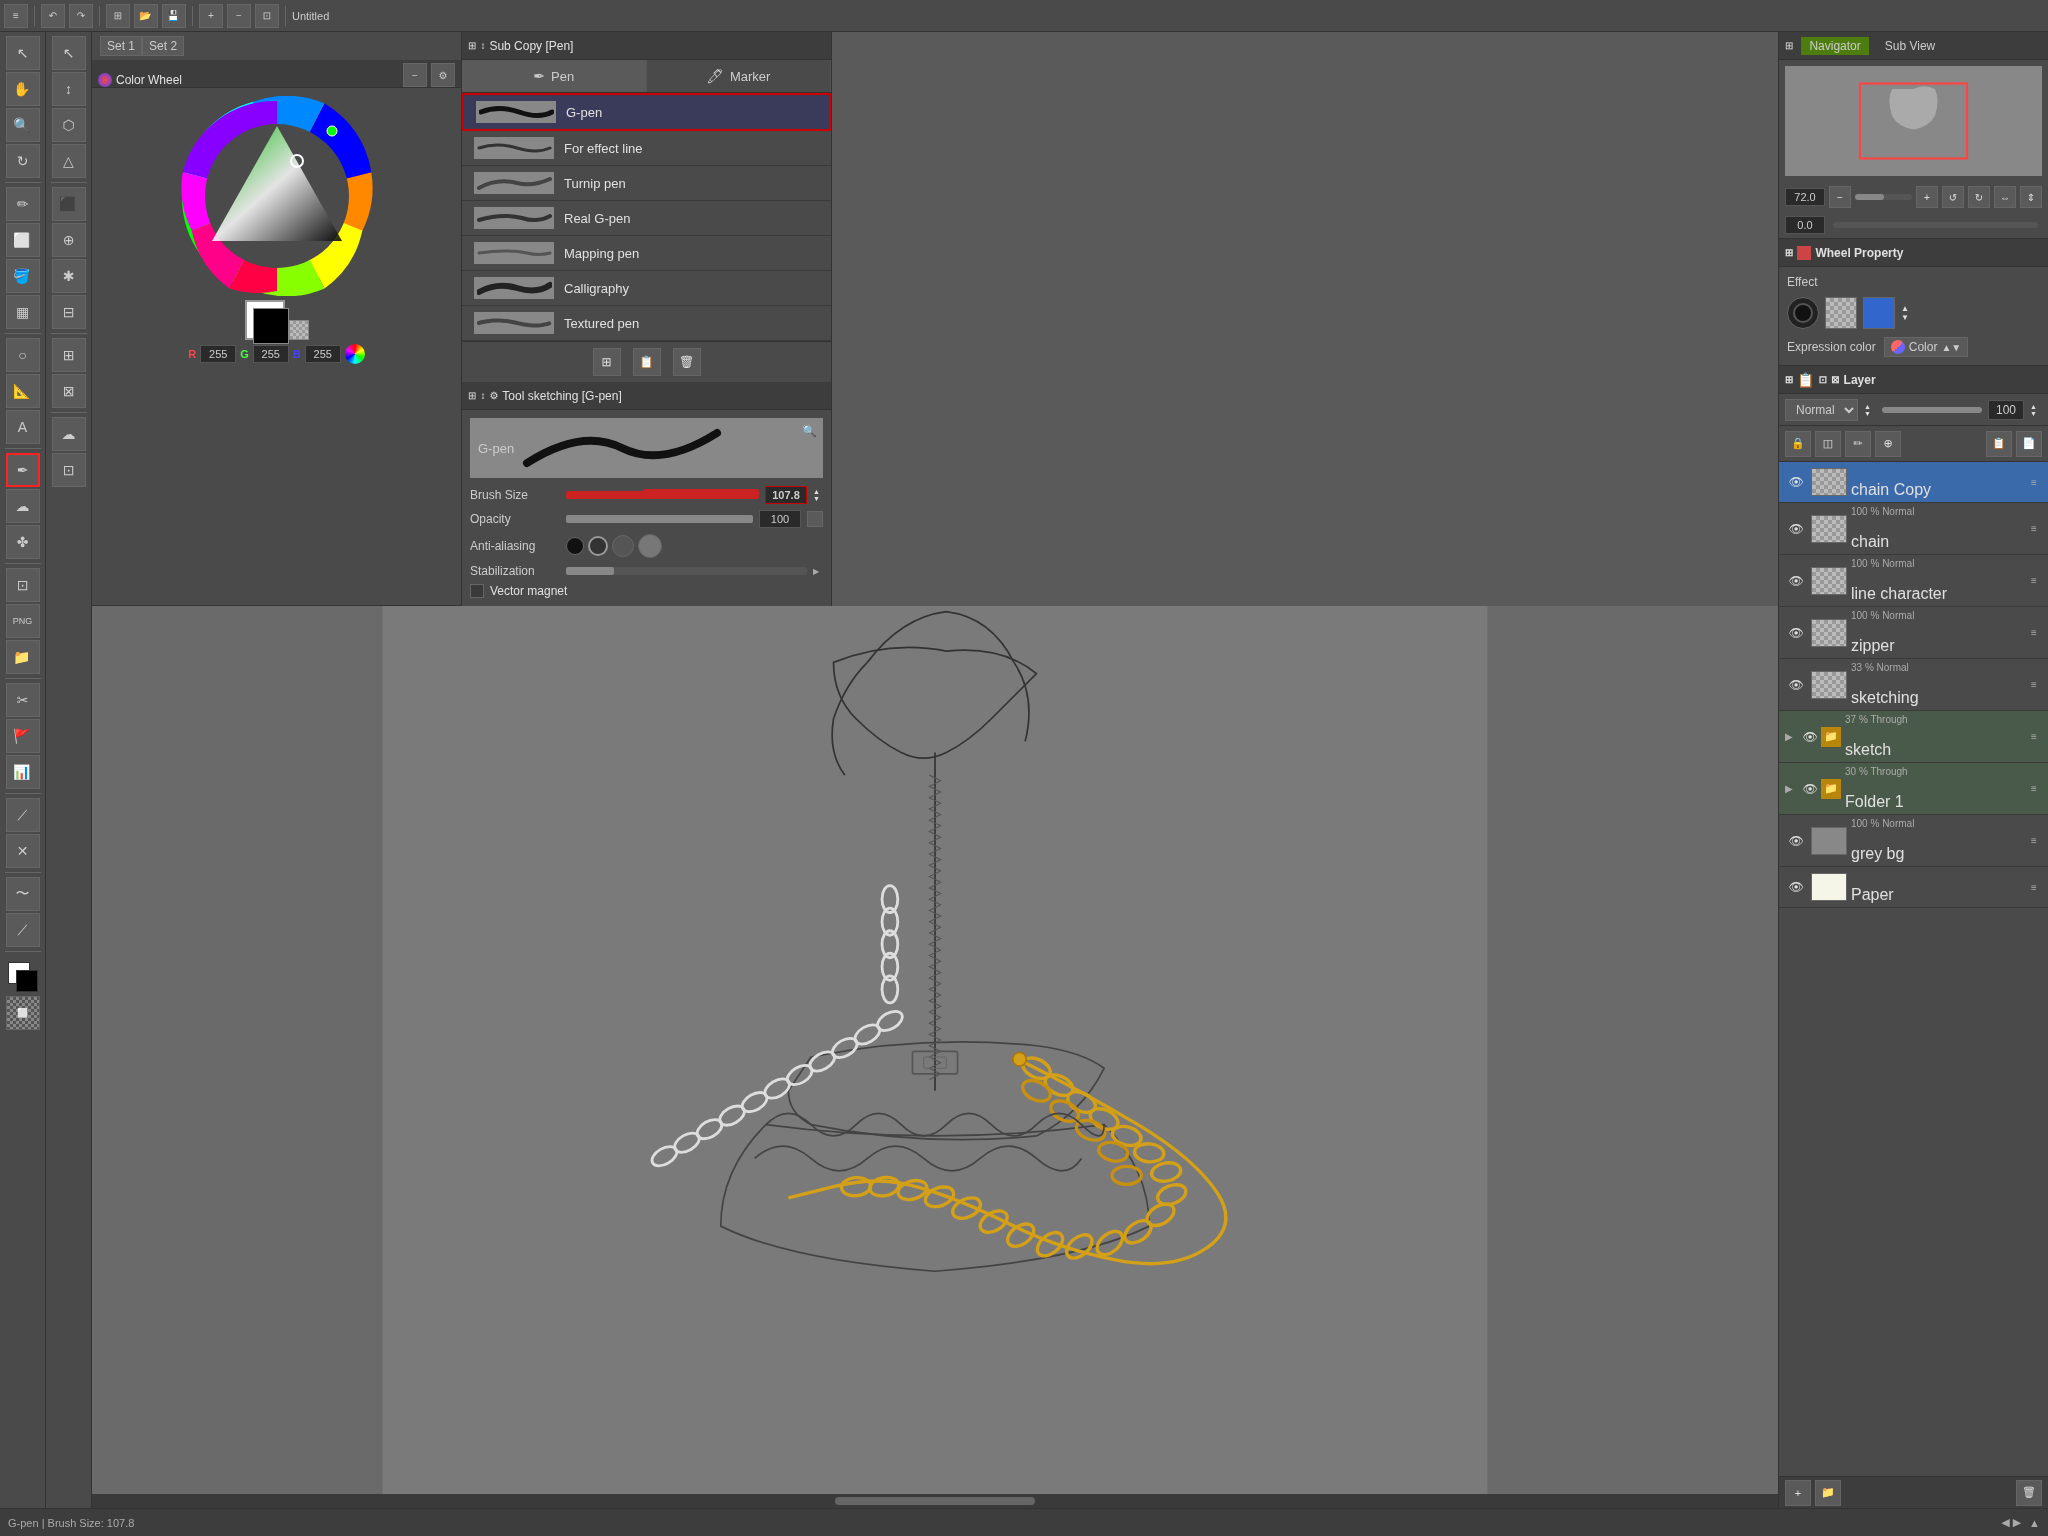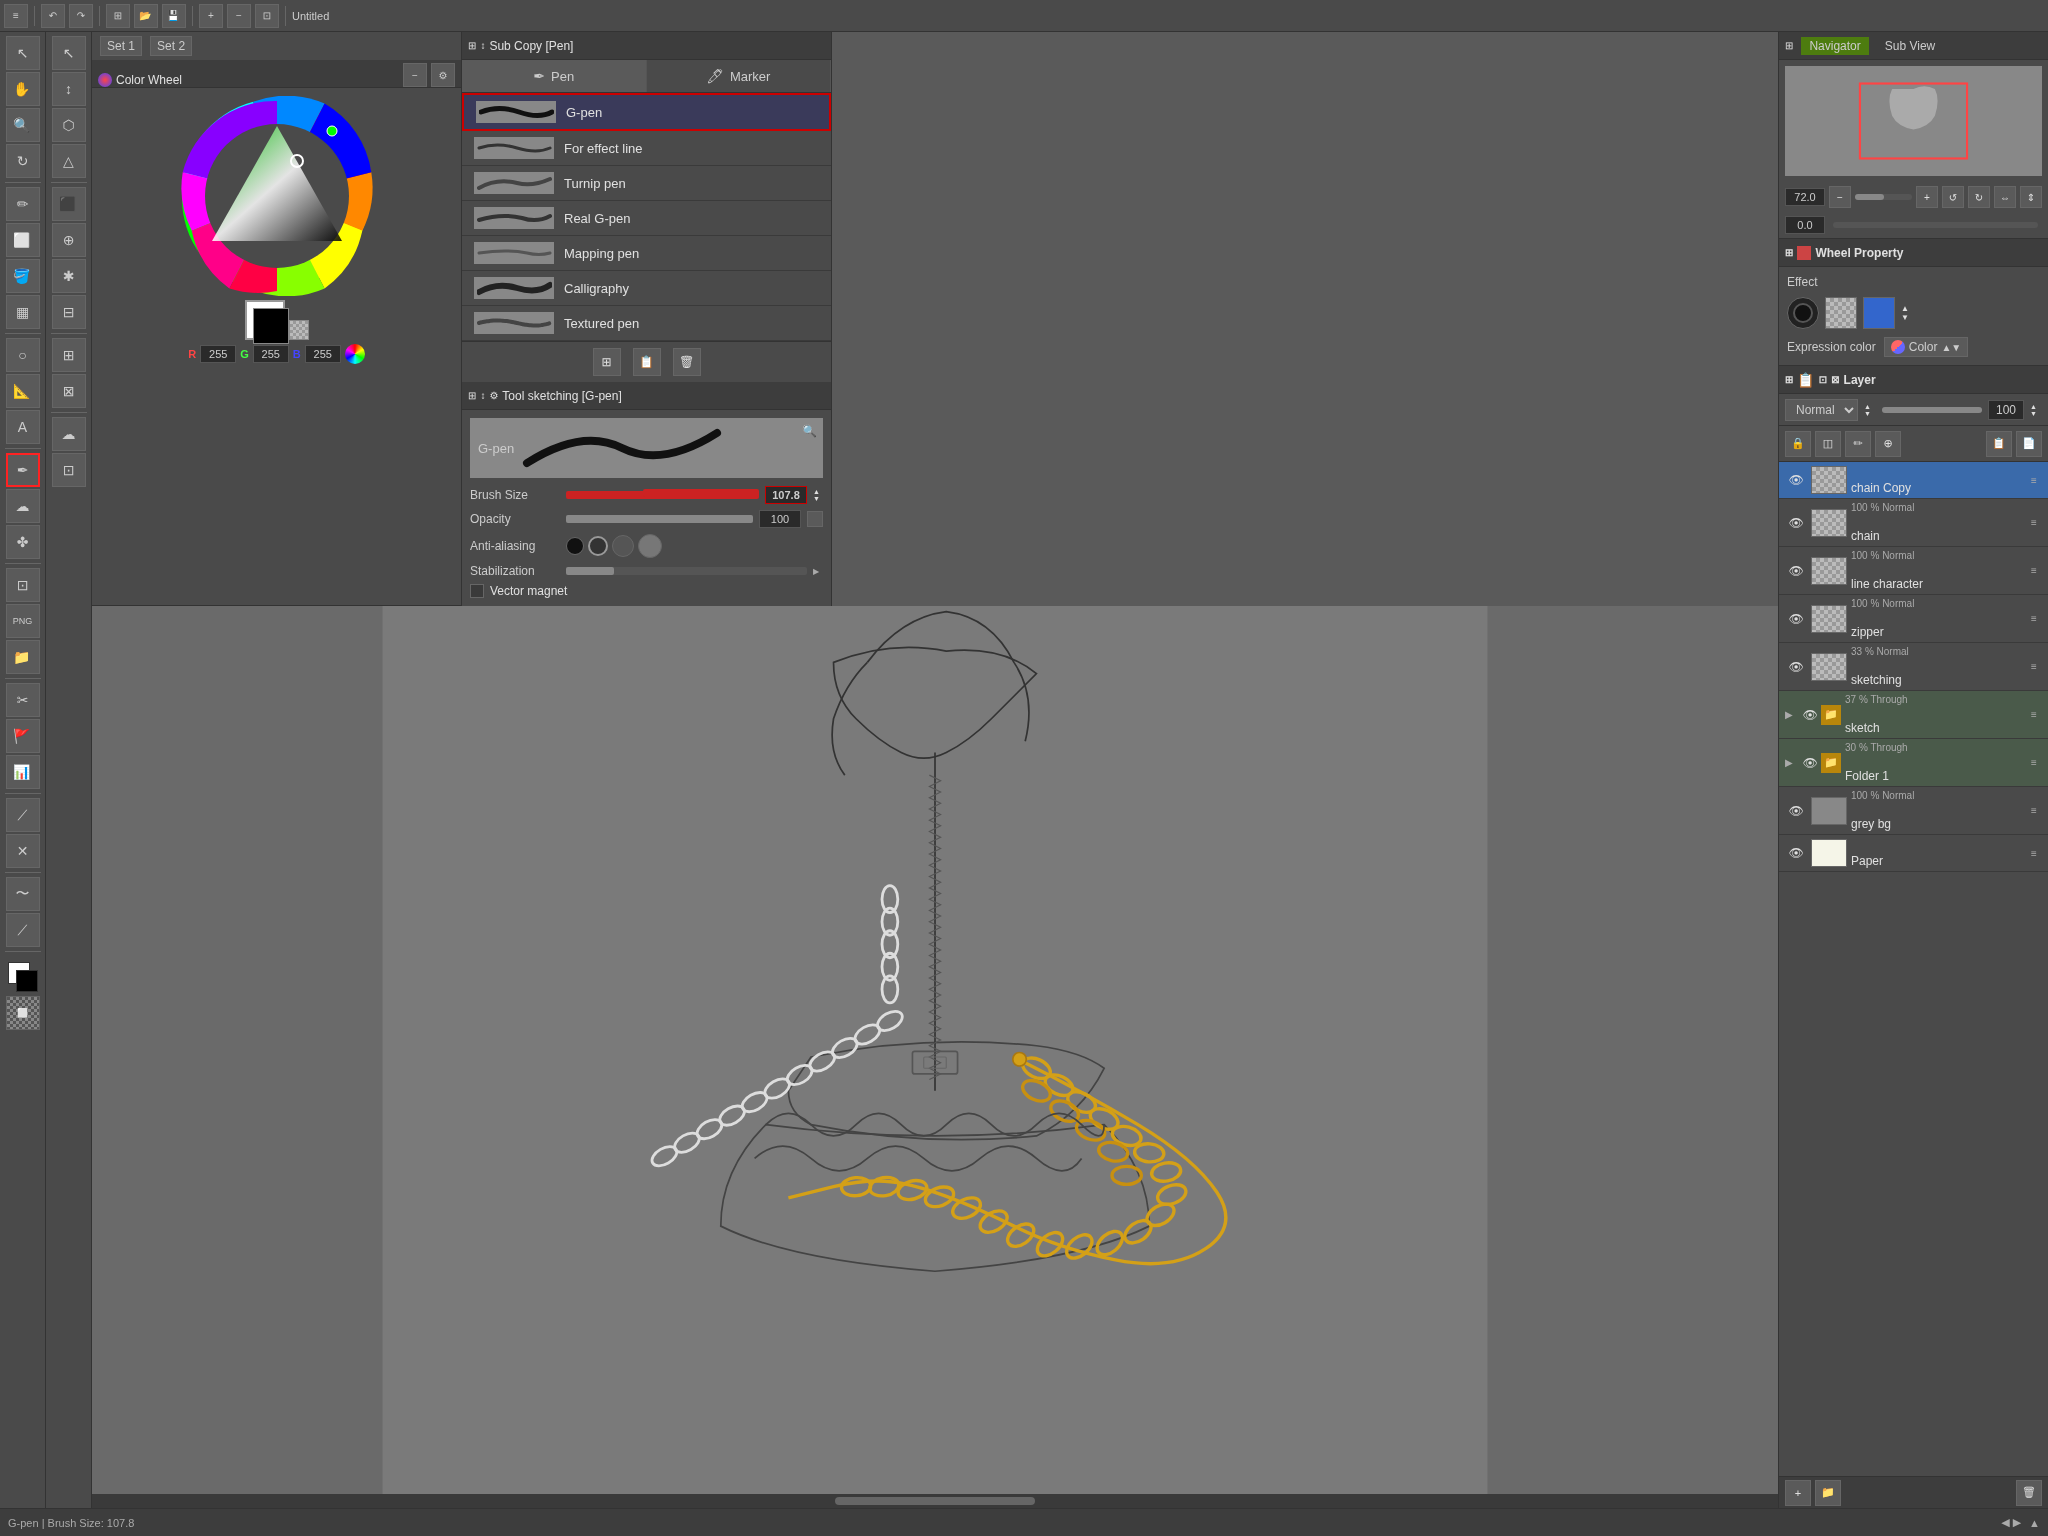--- a/index.html
+++ b/index.html
@@ -30,21 +30,21 @@
 
     
     .upper-panel { display: flex; flex-direction: row; flex-shrink: 0; }
 
     
     .color-panel { width: 370px; background: #4a4a4a; border-right: 1px solid #333; border-bottom: 1px solid #333; flex-shrink: 0; }
     .color-panel-header { height: 28px; background: #3d3d3d; display: flex; align-items: flex-end; padding: 0 6px; gap: 4px; border-bottom: 1px solid #333; }
     .color-wheel-container { display: flex; flex-direction: column; align-items: center; padding: 8px; }
     .rgb-row { display: flex; align-items: center; gap: 4px; margin-top: 4px; font-size: 11px; color: #ccc; }
     .rgb-val { background: #2a2a2a; border: 1px solid #555; padding: 2px 4px; width: 36px; text-align: center; }
-    .color-set-row { display: flex; gap: 8px; padding: 4px 8px; }
+    .color-set-row { display: flex; padding: 4px 8px; }
     .set-label { font-size: 12px; cursor: pointer; color: #ccc; padding: 2px 6px; background: #5a5a5a; border: 1px solid #666; }
 
     
     .sub-tool-panel { width: 370px; background: #4a4a4a; border-right: 1px solid #333; flex-shrink: 0; }
 
     
     .canvas-area { flex: 1; background: #6a6a6a; position: relative; overflow: hidden; }
 
     
     .right-panel { width: 270px; background: #4a4a4a; border-left: 1px solid #333; display: flex; flex-direction: column; flex-shrink: 0; }
@@ -79,21 +79,21 @@
     .layer-icons-row { height: 36px; display: flex; align-items: center; padding: 0 6px; gap: 4px; border-bottom: 1px solid #333; }
     .layer-icon-btn { width: 26px; height: 26px; background: #5a5a5a; border: 1px solid #666; display: flex; align-items: center; justify-content: center; cursor: pointer; font-size: 11px; }
     .layers-list { flex: 1; overflow-y: auto; background: #4a4a4a; }
     .layer-item { display: flex; align-items: center; padding: 3px 6px; border-bottom: 1px solid #3a3a3a; min-height: 36px; cursor: pointer; }
     .layer-item.selected { background: #3a6aaa; }
     .layer-item.folder { background: #4a5a4a; }
     .layer-eye { width: 22px; height: 22px; display: flex; align-items: center; justify-content: center; cursor: pointer; font-size: 12px; flex-shrink: 0; }
     .layer-thumb { width: 36px; height: 28px; background: #888; border: 1px solid #666; flex-shrink: 0; margin: 0 4px; position: relative; overflow: hidden; }
     .layer-thumb-checker { width: 100%; height: 100%; background-image: repeating-conic-gradient(#999 0% 25%, #bbb 0% 50%); background-size: 8px 8px; }
     .layer-info { flex: 1; min-width: 0; }
-    .layer-name { font-size: 12px; color: #e0e0e0; white-space: nowrap; overflow: hidden; text-overflow: ellipsis; margin-top: 16px; }
+    .layer-name { font-size: 16px; color: #e0e0e0; white-space: nowrap; overflow: hidden; text-overflow: ellipsis; margin-top: 16px; }
     .layer-meta { font-size: 10px; color: #aaa; }
     .layer-menu-btn { width: 16px; display: flex; align-items: center; justify-content: center; font-size: 10px; color: #aaa; }
     .folder-arrow { width: 14px; font-size: 10px; color: #aaa; }
     .layer-folder-icon { width: 20px; height: 20px; background: #b8860b; display: flex; align-items: center; justify-content: center; font-size: 11px; margin-right: 4px; flex-shrink: 0; }
 
     
     .sub-tool-header { height: 28px; background: #3d3d3d; display: flex; align-items: center; padding: 0 6px; gap: 4px; border-bottom: 1px solid #333; font-size: 12px; color: #e0e0e0; }
     .sub-tool-tabs { display: flex; border-bottom: 1px solid #333; background: #4a4a4a; }
     .sub-tool-tab { flex: 1; height: 32px; display: flex; align-items: center; justify-content: center; gap: 6px; cursor: pointer; font-size: 13px; color: #ccc; border-right: 1px solid #555; }
     .sub-tool-tab.active { background: #5a5a5a; }

